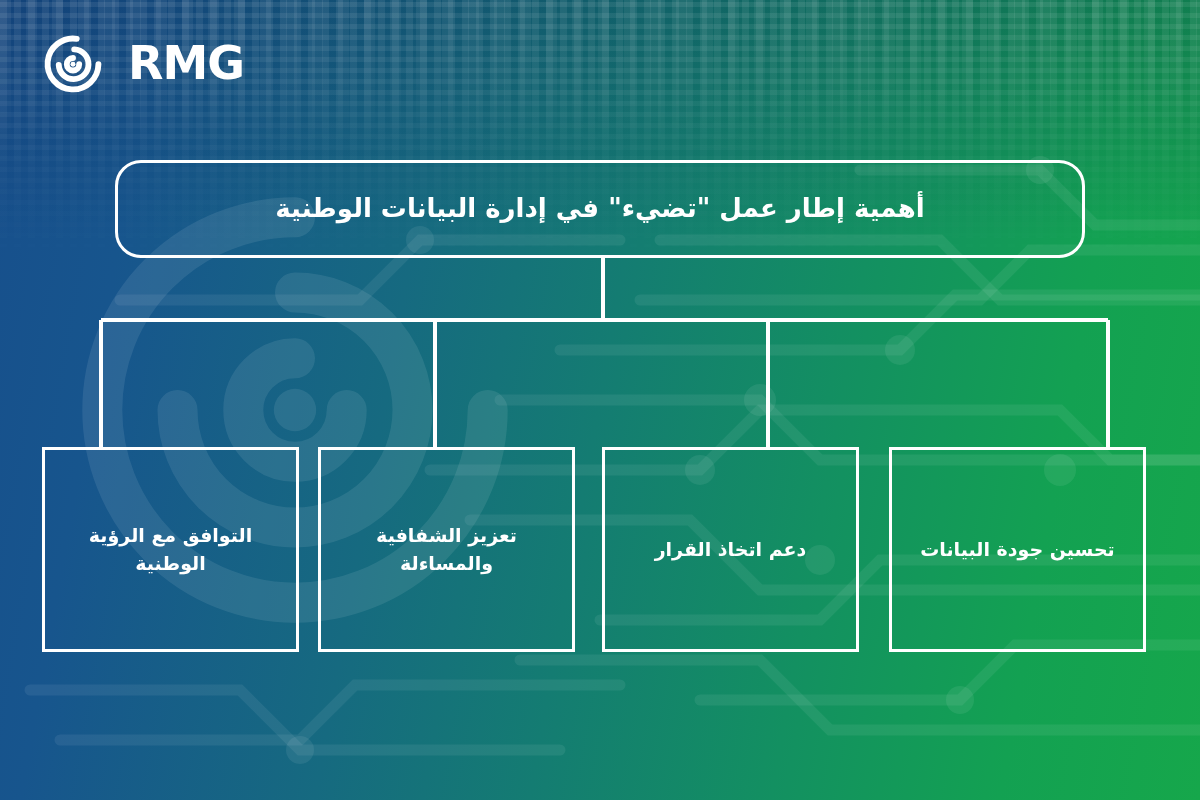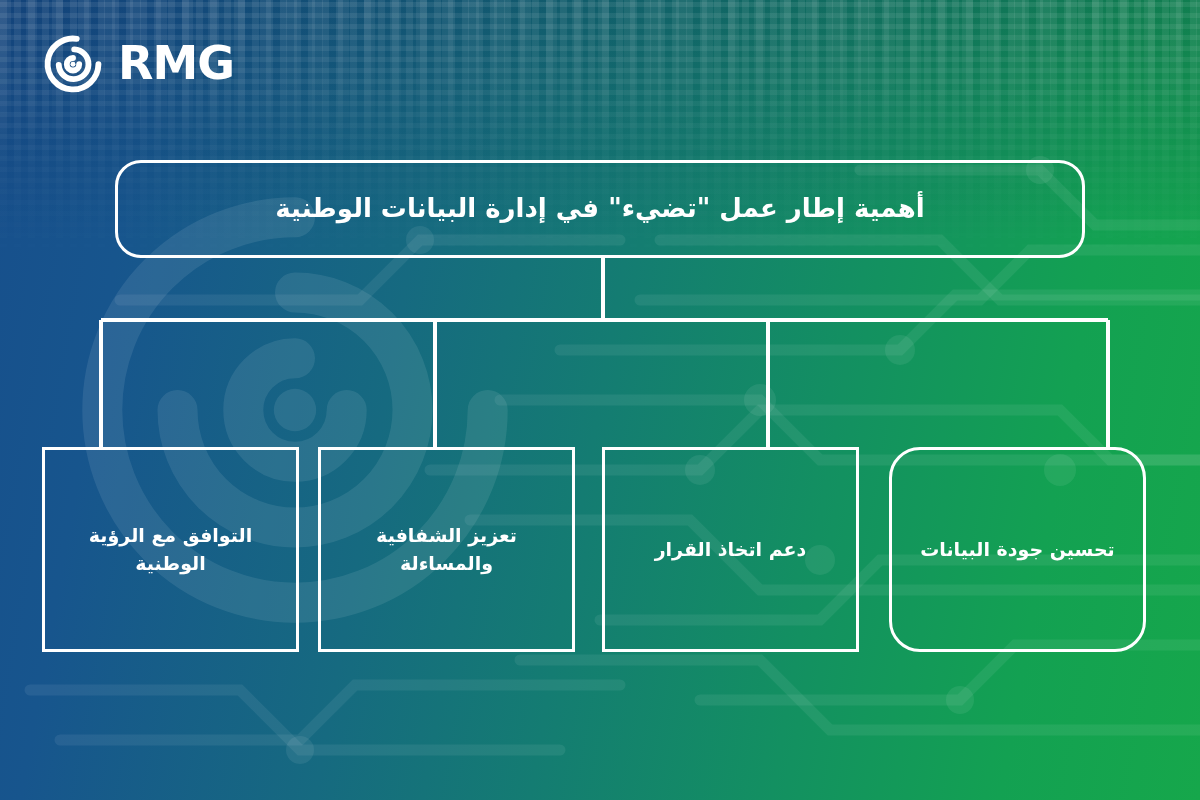--- a/index.html
+++ b/index.html
@@ -43,21 +43,21 @@
     position:absolute;left:0;top:0;width:1200px;height:150px;
     background-image:repeating-linear-gradient(90deg,
         rgba(255,255,255,.07) 0 11px, rgba(255,255,255,0) 11px 26px);
     -webkit-mask-image:linear-gradient(180deg,#000 0%,transparent 100%);
     mask-image:linear-gradient(180deg,#000 0%,transparent 100%);
   }
   .bg-circuit{position:absolute;inset:0;}
   .bg-watermark{position:absolute;left:60px;top:175px;width:470px;height:470px;opacity:.085;}
 
   
-  .logo{position:absolute;left:42px;top:32px;display:flex;align-items:center;gap:14px;}
+  .logo{position:absolute;left:42px;top:32px;display:flex;align-items:center;gap:24px;}
   .logo-mark{width:62px;height:62px;display:block;}
   .logo-text{
     color:#ffffff;font-size:46px;font-weight:700;letter-spacing:-1px;
     font-family:"DejaVu Sans","Liberation Sans",sans-serif;line-height:1;
   }
 
   
   .connectors{position:absolute;inset:0;}
 
   
@@ -77,21 +77,21 @@
   
   .leaf{
     position:absolute;top:447px;height:205px;width:257px;
     border:3px solid #ffffff;box-sizing:border-box;
     display:flex;align-items:center;justify-content:center;
     padding:0 16px;
   }
   .leaf-1{left:42px;}
   .leaf-2{left:318px;}
   .leaf-3{left:602px;}
-  .leaf-4{left:889px;border-radius:31px;}
+  .leaf-4{left:889px;}
   .leaf-text{
     color:#ffffff;font-size:19px;font-weight:700;line-height:1.45;
     direction:rtl;text-align:center;
     font-family:"DejaVu Sans","Liberation Sans",sans-serif;
   }
 </style>
 </head>
 <body>
 
 <div id="stage">

